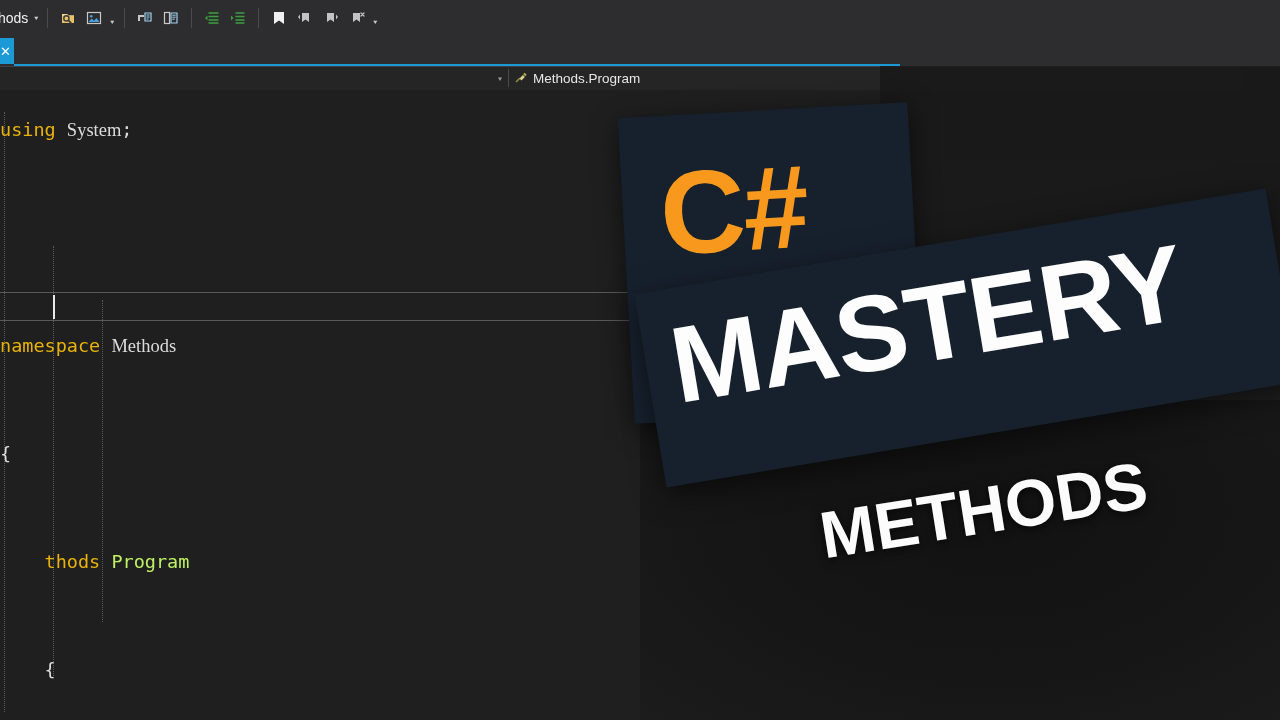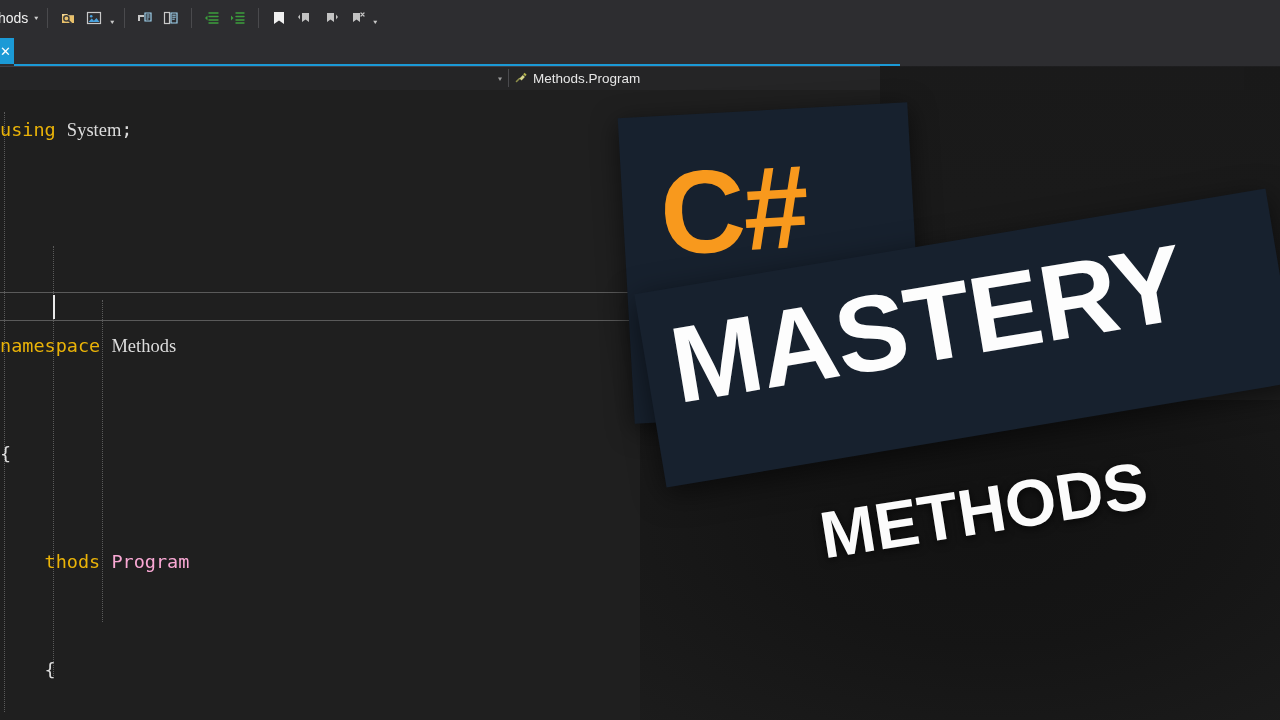--- a/index.html
+++ b/index.html
@@ -68,21 +68,21 @@
   }
   .code {
     position:absolute; left:-32px; top:-4px;
     font-family:"DejaVu Sans Mono", monospace;
     font-size:18.5px; line-height:27px; white-space:pre;
     letter-spacing:0px;
   }
   .code .ln { height:27px; display:block; position:relative; padding-left:32px; }
 
   .k   { color:#eab308; }      
-  .ty  { color:#f9a8d4; }      
+  .ty  { color:#bef264; }      
   .id  { color:#dcdcdc;font-family:Liberation Serif, serif; }      
   .pn  { color:#dcdcdc; }
 
   
   .curline {
     position:absolute; left:0; top:226px; width:1280px; height:29px;
     border-top:1px solid #5a5a5a; border-bottom:1px solid #5a5a5a;
     pointer-events:none;
   }
   .caret-bar {

